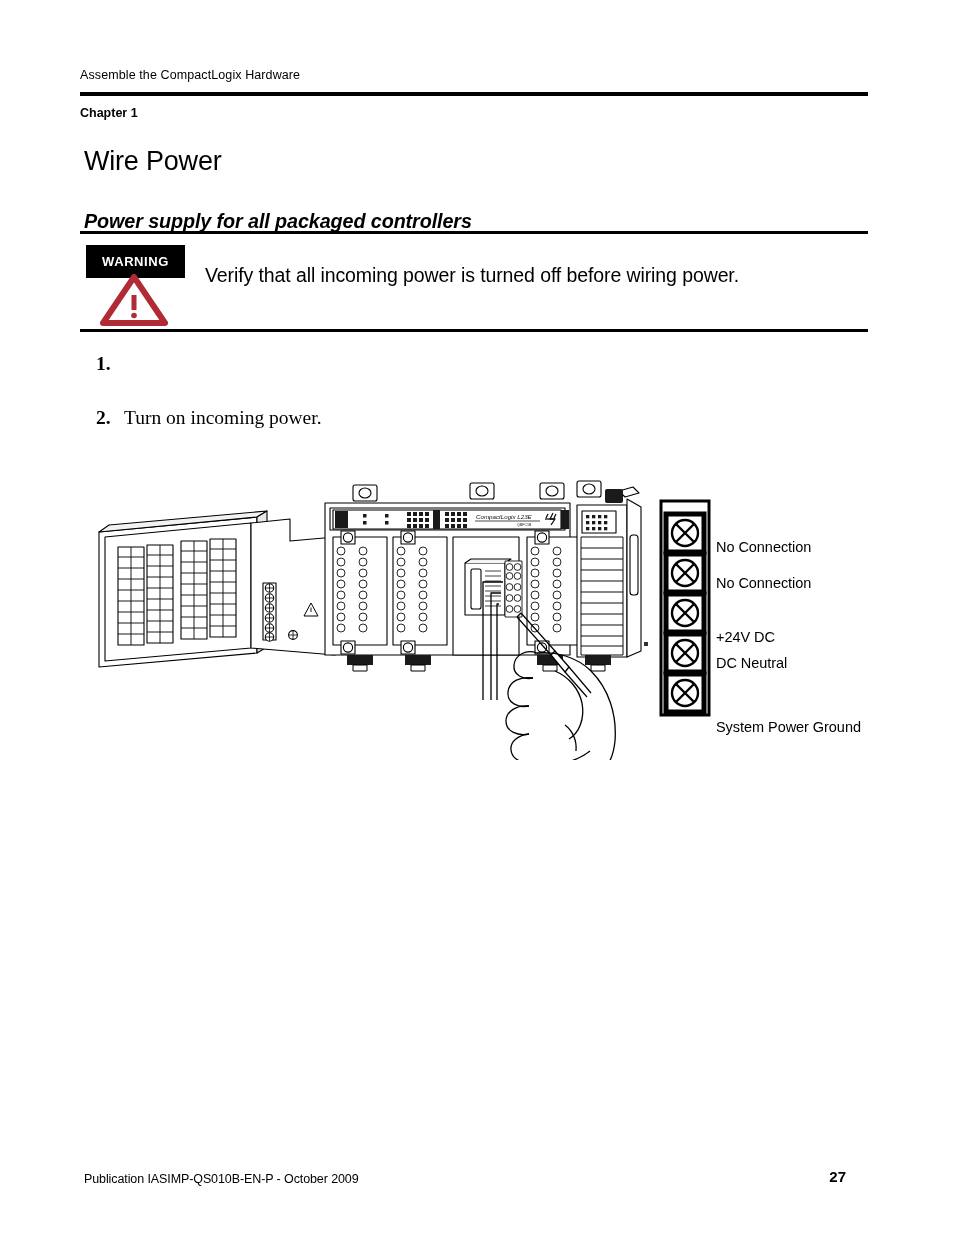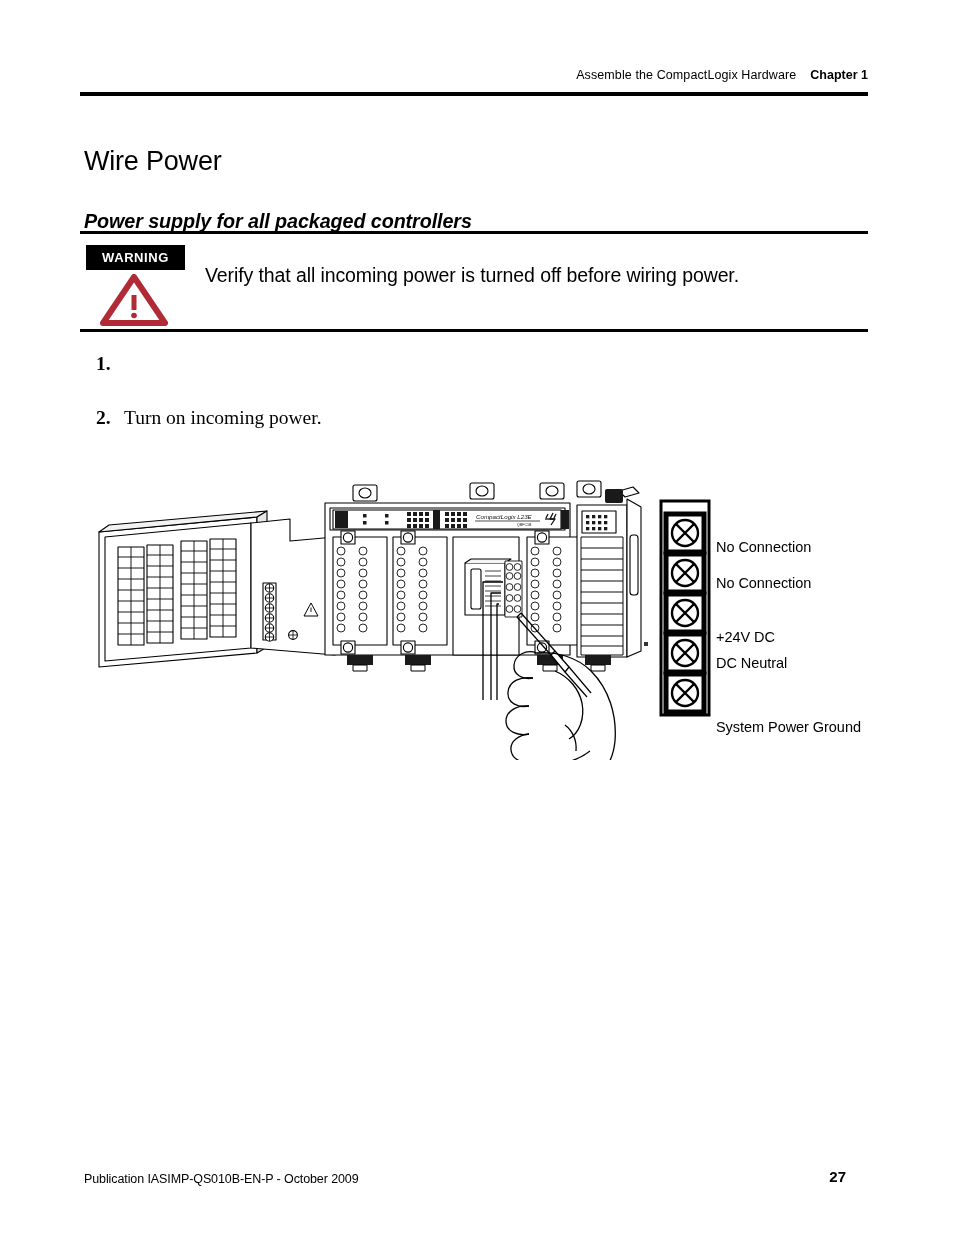--- a/index.html
+++ b/index.html
@@ -18,21 +18,22 @@
 
   
   #running-header {
     position: absolute;
     left: 80px;
     top: 68px;
     width: 788px;
     display: flex;
     justify-content: flex-end;
     align-items: baseline;
-    gap: 14px;
+    gap: 24px;
+    flex-direction: column;
   }
   #running-header .rh-chapter-title {
     font-size: 12.5px;
     letter-spacing: 0.1px;
     white-space: nowrap;
   }
   #running-header .rh-chapter-num {
     font-size: 12.5px;
     font-weight: bold;
     white-space: nowrap;
@@ -82,21 +83,21 @@
     top: 329px;
     width: 788px;
     height: 3px;
     background: #000;
   }
   #warning-badge {
     position: absolute;
     left: 86px;
     top: 245px;
     width: 99px;
-    height: 25px;
+    height: 33px;
     background: #000;
     color: #fff;
     font-size: 13px;
     font-weight: bold;
     letter-spacing: 0.6px;
     display: flex;
     align-items: center;
     justify-content: center;
   }
   #warning-icon {

